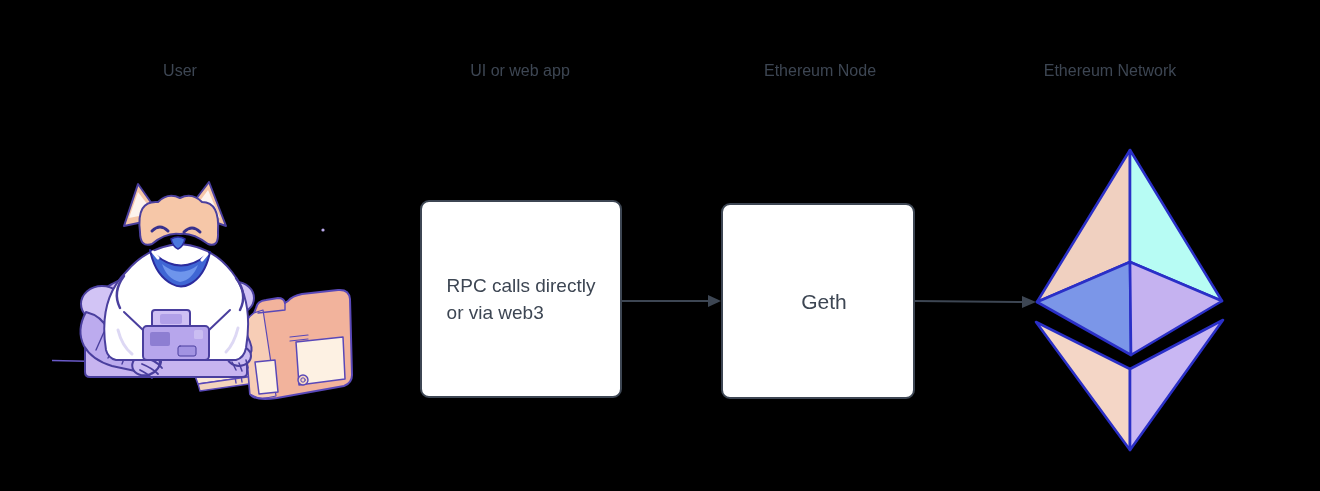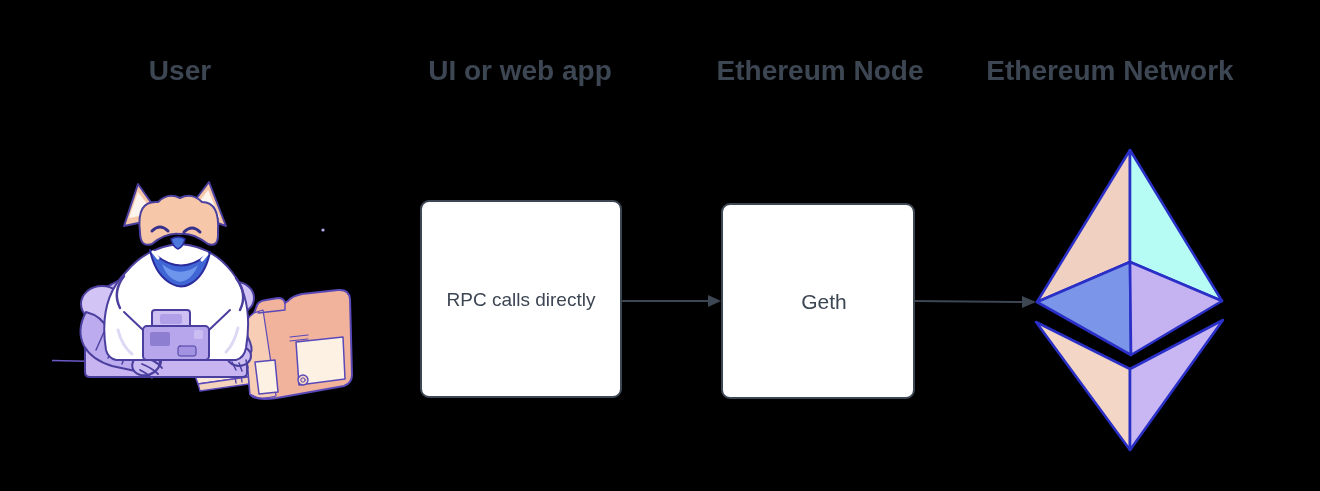--- a/index.html
+++ b/index.html
@@ -8,22 +8,22 @@
     width:1320px;height:491px;
     background:#000000;
     overflow:hidden;
     font-family:"Liberation Sans", sans-serif;
   }
   .col-label{
     position:absolute;
     top:58px;
     transform:translateX(-50%);
     color:#3d4653;
-    font-size:28px;
-    font-weight:700;
+    font-size:16px;
+    font-weight:400;
     line-height:25px;
     white-space:nowrap;
   }
   .node-box{
     position:absolute;
     background:#ffffff;
     border:2px solid #3d4653;
     border-radius:9px;
     box-sizing:border-box;
     display:flex;
@@ -141,20 +141,21 @@
         <rect x="110" y="152" width="20" height="14" rx="2" fill="#8d7ed2"></rect>
         <rect x="138" y="166" width="18" height="10" rx="2" fill="#a293e2" stroke="#4a3f9e" stroke-width="1"></rect>
         <rect x="154" y="150" width="9" height="9" rx="1.5" fill="#cabdf2"></rect>
       </g>
     </g>
   </svg>
 
   <div class="node-box" style="left:420px;top:200px;width:202px;height:198px">
     <div class="box-text">
       <span style="display:block">RPC calls directly</span>
+      <span style="display:block">or via web3</span>
     </div>
   </div>
 
   <div class="node-box" style="left:721px;top:203px;width:194px;height:196px">
     <div class="geth-text">Geth</div>
   </div>
 
   <svg class="arrows-layer" width="1320" height="491" viewBox="0 0 1320 491">
     <g>
       <line x1="622" y1="301" x2="709" y2="301" stroke="#3d4653" stroke-width="2"></line>

